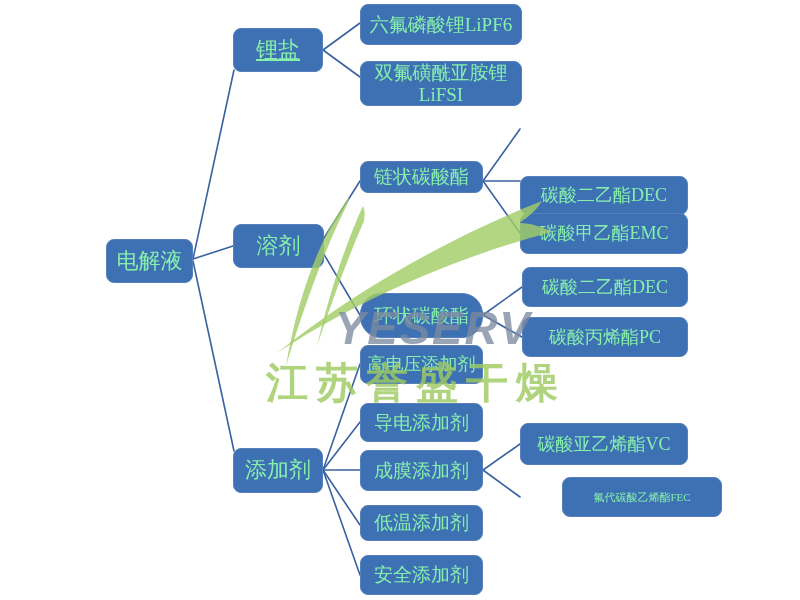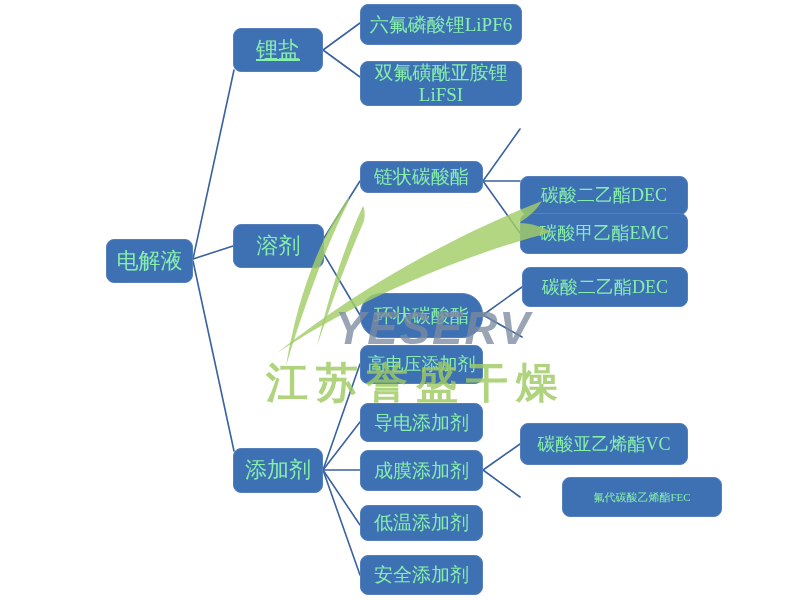--- a/index.html
+++ b/index.html
@@ -121,20 +121,21 @@
     <span>LiFSI</span>
   </div>
 
   <div class="node mid" style="left:360px; top:161px; width:123px; height:32px;">链状碳酸酯</div>
   <div class="node mid" style="left:360px; top:293px; width:123px; height:45px;border-radius:21px;">环状碳酸酯</div>
 
   <div class="node leaf" style="left:520px; top:176px; width:168px; height:39px;">碳酸二乙酯DEC</div>
   <div class="node leaf" style="left:520px; top:213px; width:168px; height:41px;">碳酸甲乙酯EMC</div>
 
   <div class="node leaf" style="left:522px; top:267px; width:166px; height:40px;">碳酸二乙酯DEC</div>
+  <div class="node leaf" style="left:522px; top:317px; width:166px; height:40px;">碳酸丙烯酯PC</div>
 
   <div class="node mid" style="left:360px; top:345px; width:123px; height:39px; font-size:18px;">高电压添加剂</div>
   <div class="node mid" style="left:360px; top:403px; width:123px; height:39px;">导电添加剂</div>
   <div class="node mid" style="left:360px; top:450px; width:123px; height:41px;">成膜添加剂</div>
   <div class="node mid" style="left:360px; top:505px; width:123px; height:36px;">低温添加剂</div>
   <div class="node mid" style="left:360px; top:555px; width:123px; height:40px;">安全添加剂</div>
 
   <div class="node leaf" style="left:520px; top:423px; width:168px; height:42px;">碳酸亚乙烯酯VC</div>
   <div class="node leaf" style="left:520px; top:477px; width:160px; height:40px; font-size:11px;margin-left:42px;">氟代碳酸乙烯酯FEC</div>
 

